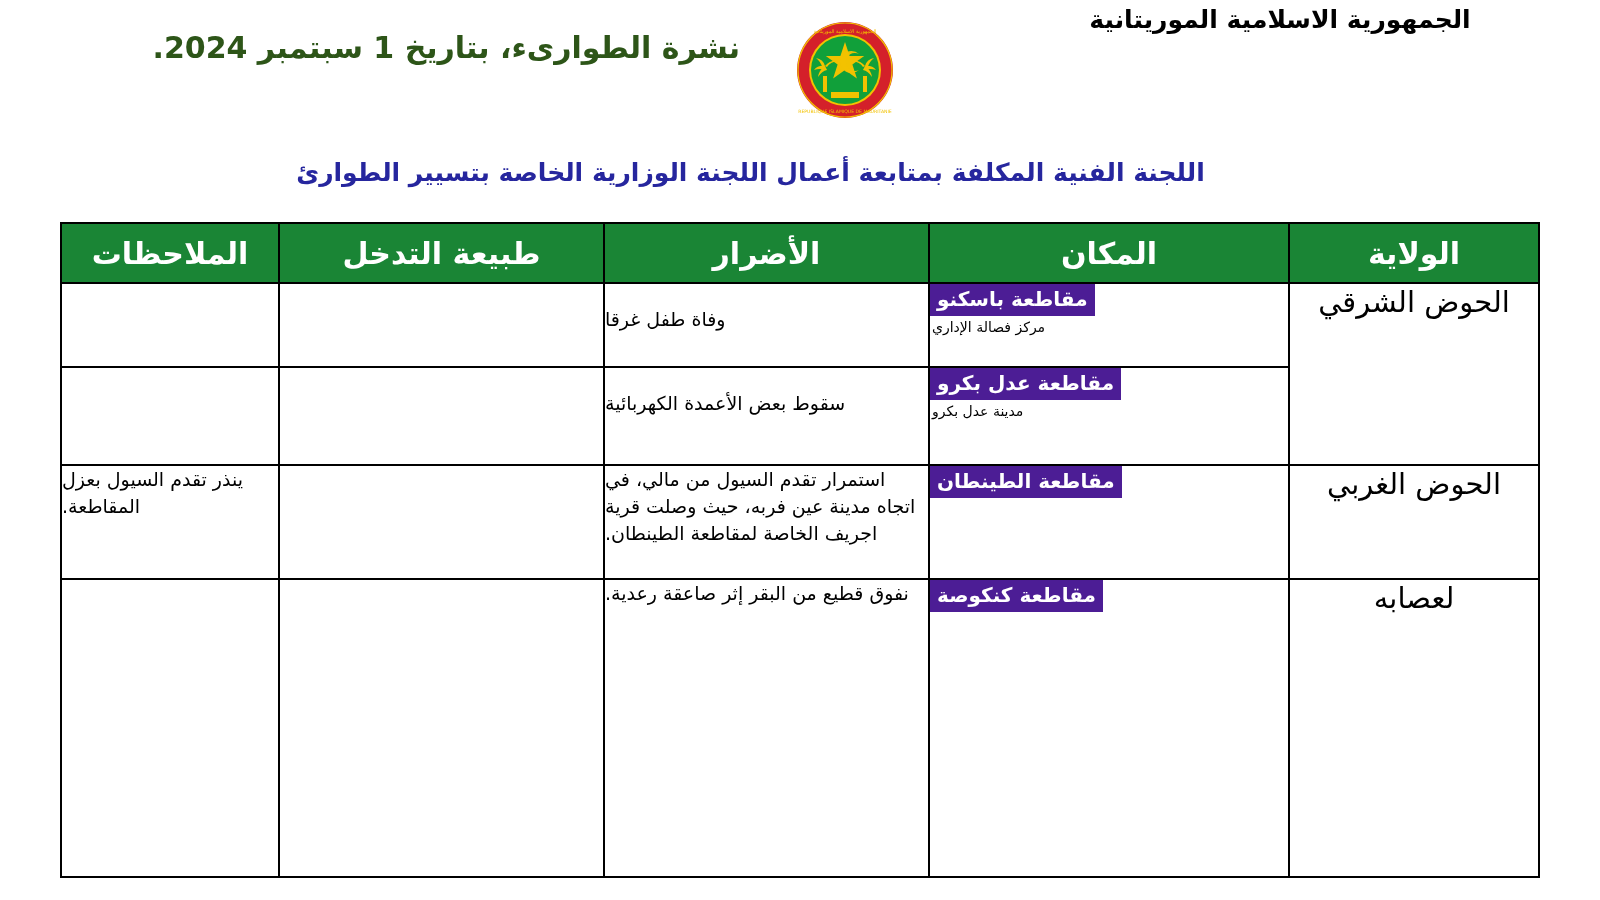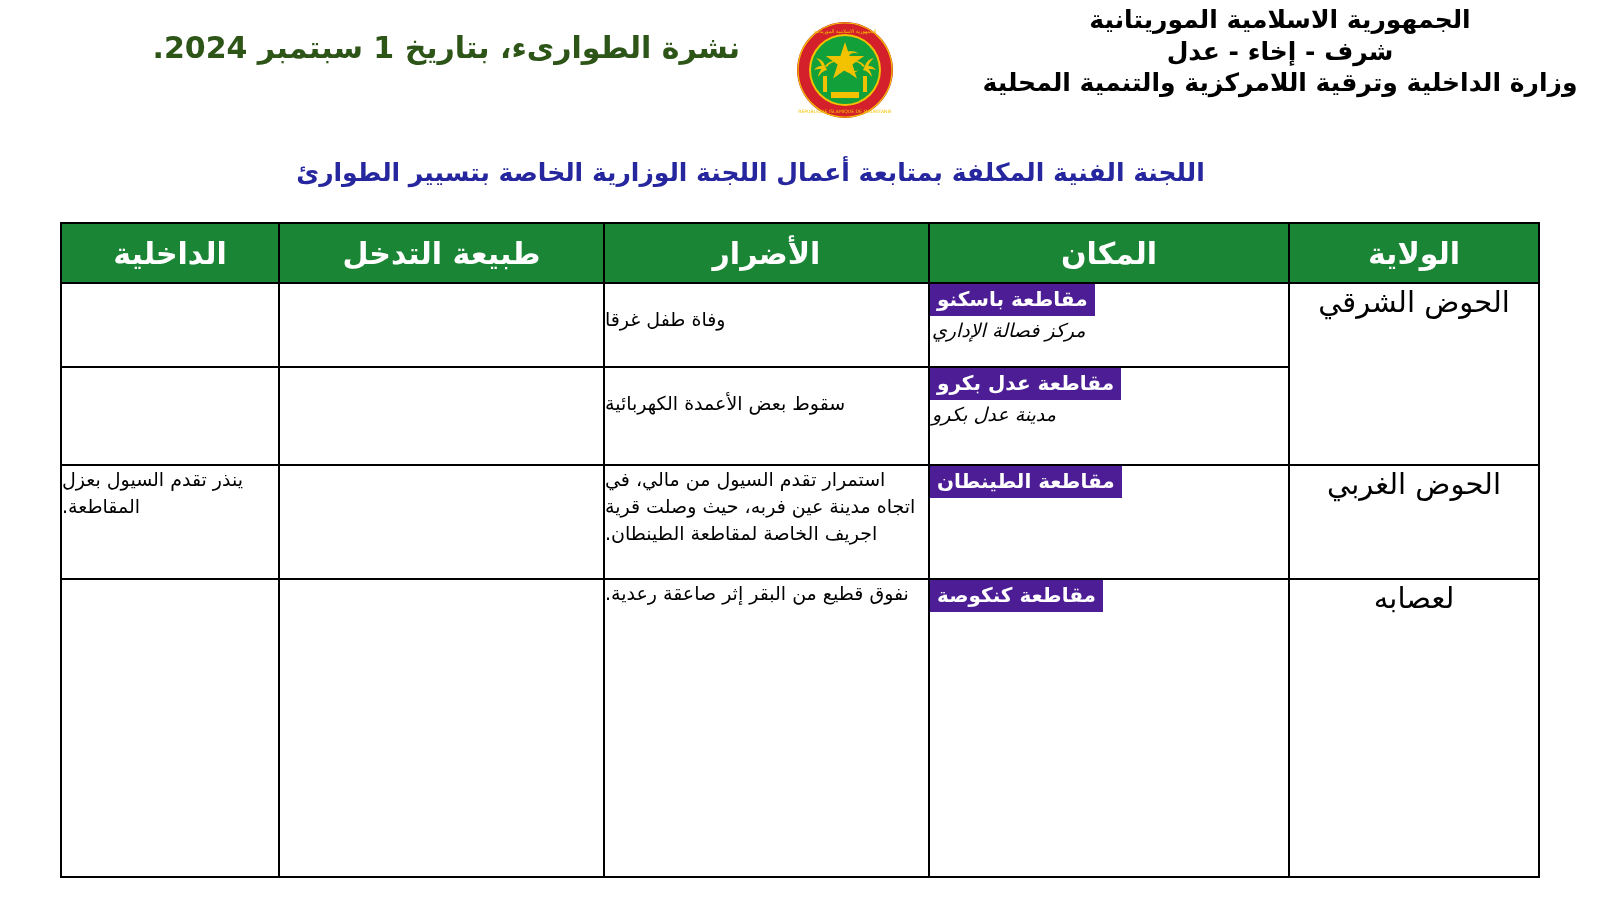--- a/index.html
+++ b/index.html
@@ -140,27 +140,26 @@
     background: #4c1d95;
     color: #ffffff;
     font-size: 20px;
     font-weight: bold;
     line-height: 1.35;
     padding: 2px 7px 3px 7px;
     white-space: nowrap;
   }
   .place-sub {
     display: block;
-    font-size: 19px;
+    font-size: 14px;
     font-weight: normal;
     color: #000000;
     line-height: 1.35;
     padding: 2px 6px 0 2px;
     white-space: nowrap;
-    font-style: italic;
   }
   .cell-damage {
     font-size: 19px;
     line-height: 1.42;
     text-align: left;
     padding: 8px 8px 8px 8px;
     color: #000000;
   }
   .cell-damage.mid { padding-top: 22px; }
   .cell-intervention {
@@ -180,22 +179,20 @@
   .r3 { height: 114px; }
   .r4 { height: 298px; }
 </style>
 </head>
 <body>
 
 <div class="doc-header">
 
   <div class="header-right">
     <div class="line l1">الجمهورية الاسلامية الموريتانية</div>
-    <div class="line l2">شرف - إخاء - عدل</div>
-    <div class="line l3">وزارة الداخلية وترقية اللامركزية والتنمية المحلية</div>
   </div>
 
   <div class="emblem-wrap">
     <svg width="100" height="100" viewBox="0 0 100 100" aria-hidden="true">
       <circle cx="50" cy="50" r="48" fill="#d4202a"></circle>
       <circle cx="50" cy="50" r="47" fill="none" stroke="#f2c200" stroke-width="1.2"></circle>
       <circle cx="50" cy="50" r="36" fill="#f2c200"></circle>
       <circle cx="50" cy="50" r="34" fill="#11a03a"></circle>
       <path d="M50 22 l4.6 13.9 14.6 .1 -11.8 8.6 4.5 14 -11.9-8.5 -11.9 8.5 4.5-14 -11.8-8.6 14.6-.1z" fill="#f2c200"></path>
       <path d="M30 46 q-6 4 -7 11 q4-6 9-7z M30 46 q-7 -1 -11 4 q6-2 10 0z M30 46 q-2 -7 -9 -8 q5 4 6 9z M30 46 q5 -6 13 -5 q-8 1 -11 6z" fill="#f2c200"></path>
@@ -226,21 +223,21 @@
         <col class="c-damage">
         <col class="c-intervention">
         <col class="c-notes">
     </colgroup>
     <thead>
       <tr>
         <th>الولاية</th>
         <th>المكان</th>
         <th>الأضرار</th>
         <th>طبيعة التدخل</th>
-        <th>الداخلية</th>
+        <th>الملاحظات</th>
       </tr>
     </thead>
     <tbody>
 
       <tr class="r1">
         <td class="cell-wilaya" rowspan="2">الحوض الشرقي</td>
         <td class="cell-place">
           <span class="place-tag">مقاطعة باسكنو</span>
           <span class="place-sub">مركز فصالة الإداري</span>
         </td>

